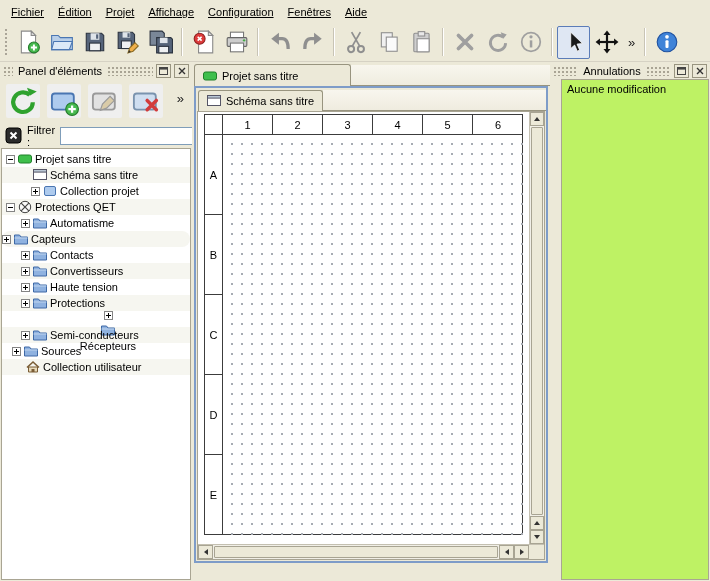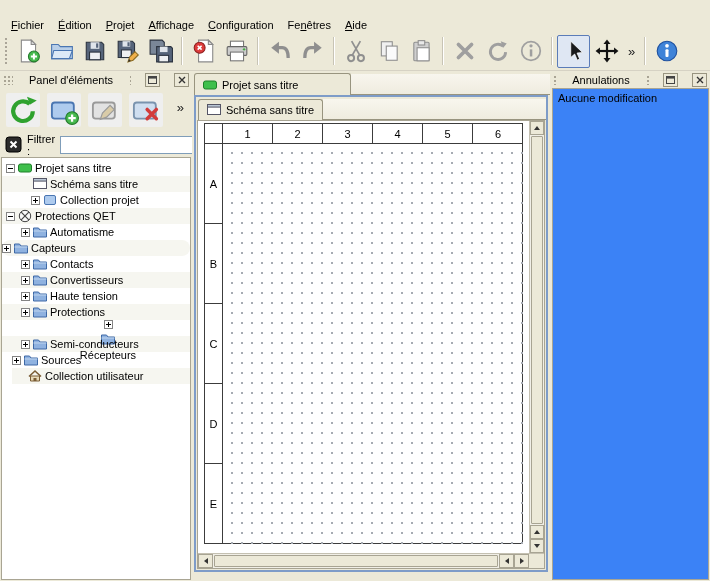--- a/index.html
+++ b/index.html
@@ -1,38 +1,38 @@
 <!DOCTYPE html>
 <html><head>
 <meta charset="utf-8">
 <style>
   * { box-sizing: border-box; margin: 0; padding: 0; }
   html,body { width:710px; height:581px; overflow:hidden; }
   body { font-family:"Liberation Sans", sans-serif; font-size:11px; background:#ece9d8; color:#000; }
   .app { width:710px; height:581px; display:flex; flex-direction:column; background:#ece9d8; }
 
   
-  .menubar { height:23px; display:flex; padding:16px 4px; flex:none; }
+  .menubar { height:23px; display:flex; align-items:center; padding:0 4px; flex:none;text-decoration:underline; }
   .menu-item { padding:3px 7px; cursor:default; }
 
   
   .toolbar { height:39px; display:flex; align-items:center; padding:0 3px; flex:none; border-bottom:1px solid #d6d2c4; }
   .thandle { width:5px; height:28px; margin:0 3px 0 1px;
     background-image:radial-gradient(#aaa598 1px, transparent 1.2px); background-size:4px 4px; }
   .tbtn { width:33px; height:33px; display:flex; align-items:center; justify-content:center;
           background:transparent; border:1px solid transparent; border-radius:2px; }
   .tbtn.checked { border:1px solid #5b7cb8; background:#dfe7f3; }
   .tsep { width:2px; height:28px; margin:0 4px; border-left:1px solid #c8c4b5; border-right:1px solid #ffffff; }
   .overflow { font-size:13px; padding:0 5px; color:#222; cursor:default; }
 
   
   .main { flex:1; display:flex; min-height:0; }
 
   
-  .dock-title { height:17px; flex:none; display:flex; align-items:center; gap:14px; padding:0 3px; }
+  .dock-title { height:17px; flex:none; display:flex; align-items:center; gap:3px; padding:0 3px; }
   .tex { height:10px; background-image:radial-gradient(#a9a494 1px, transparent 1.15px); background-size:4px 4px; }
   .tex.small { width:10px; flex:none; }
   .tex.fill { flex:1; }
   .dock-label { white-space:nowrap; padding:0 2px; }
   .dock-btn { width:15px; height:14px; flex:none; display:flex; align-items:center; justify-content:center;
               background:#ece9d8; border:1px solid #989480; }
 
   
   .ldock { width:192px; flex:none; display:flex; flex-direction:column; min-height:0; }
   .panel-toolbar { height:44px; flex:none; display:flex; align-items:center; gap:7px; padding:0 6px; position:relative; }
@@ -94,21 +94,21 @@
   .hthumb { flex:1; margin:1px; background:#ece9d8; border:1px solid #a8a493; border-radius:1px; }
   .hcorner { width:15px; flex:none; background:#ece9d8; }
   .arr { width:0; height:0; }
   .arr-up    { border-left:3.5px solid transparent; border-right:3.5px solid transparent; border-bottom:4.5px solid #333; }
   .arr-down  { border-left:3.5px solid transparent; border-right:3.5px solid transparent; border-top:4.5px solid #333; }
   .arr-left  { border-top:3.5px solid transparent; border-bottom:3.5px solid transparent; border-right:4.5px solid #333; }
   .arr-right { border-top:3.5px solid transparent; border-bottom:3.5px solid transparent; border-left:4.5px solid #333; }
 
   
   .rdock { width:160px; flex:none; display:flex; flex-direction:column; min-height:0; }
-  .undo-list { flex:1; background:#3b82f6; border:1px solid #a9a593; margin:0 1px 1px 2px; padding:2px 3px; }
+  .undo-list { flex:1; background:#bef264; border:1px solid #a9a593; margin:0 1px 1px 11px; padding:2px 3px; }
   .undo-item { padding:1px 2px; white-space:nowrap; }
 </style>
 </head>
 <body>
 
 <div class="app">
 
   <div class="menubar">
     <span class="menu-item"><u>F</u>ichier</span>
     <span class="menu-item"><u>É</u>dition</span>
@@ -525,21 +525,21 @@
               </svg>
             </span>
             <span class="tree-icon">
               <svg width="14" height="14" viewBox="0 0 14 14">
                 <path d="M0.5 3h5l1.5 2h6.5v7H0.5z" fill="#8fb2e0" stroke="#3e69a6"></path>
                 <path d="M0.5 6h13" stroke="#c2d6ee"></path>
               </svg>
             </span>
             <span class="tree-label">Sources</span>
           </div>
-          <div class="tree-row alt" style="padding-left: 4px; margin-left: 10px;">
+          <div class="tree-row alt" style="padding-left: 12px;">
             <span class="exp-spacer"></span>
             <span class="tree-icon">
               <svg width="14" height="14" viewBox="0 0 14 14">
                 <path d="M1 7.5L7 2l6 5.5" fill="none" stroke="#7a5c34" stroke-width="1.6"></path>
                 <path d="M2.5 7h9v5h-9z" fill="#e7d9b8" stroke="#7a5c34"></path>
                 <rect x="5.5" y="9" width="3" height="3" fill="#7a5c34"></rect>
               </svg>
             </span>
             <span class="tree-label">Collection utilisateur</span>
           </div>

